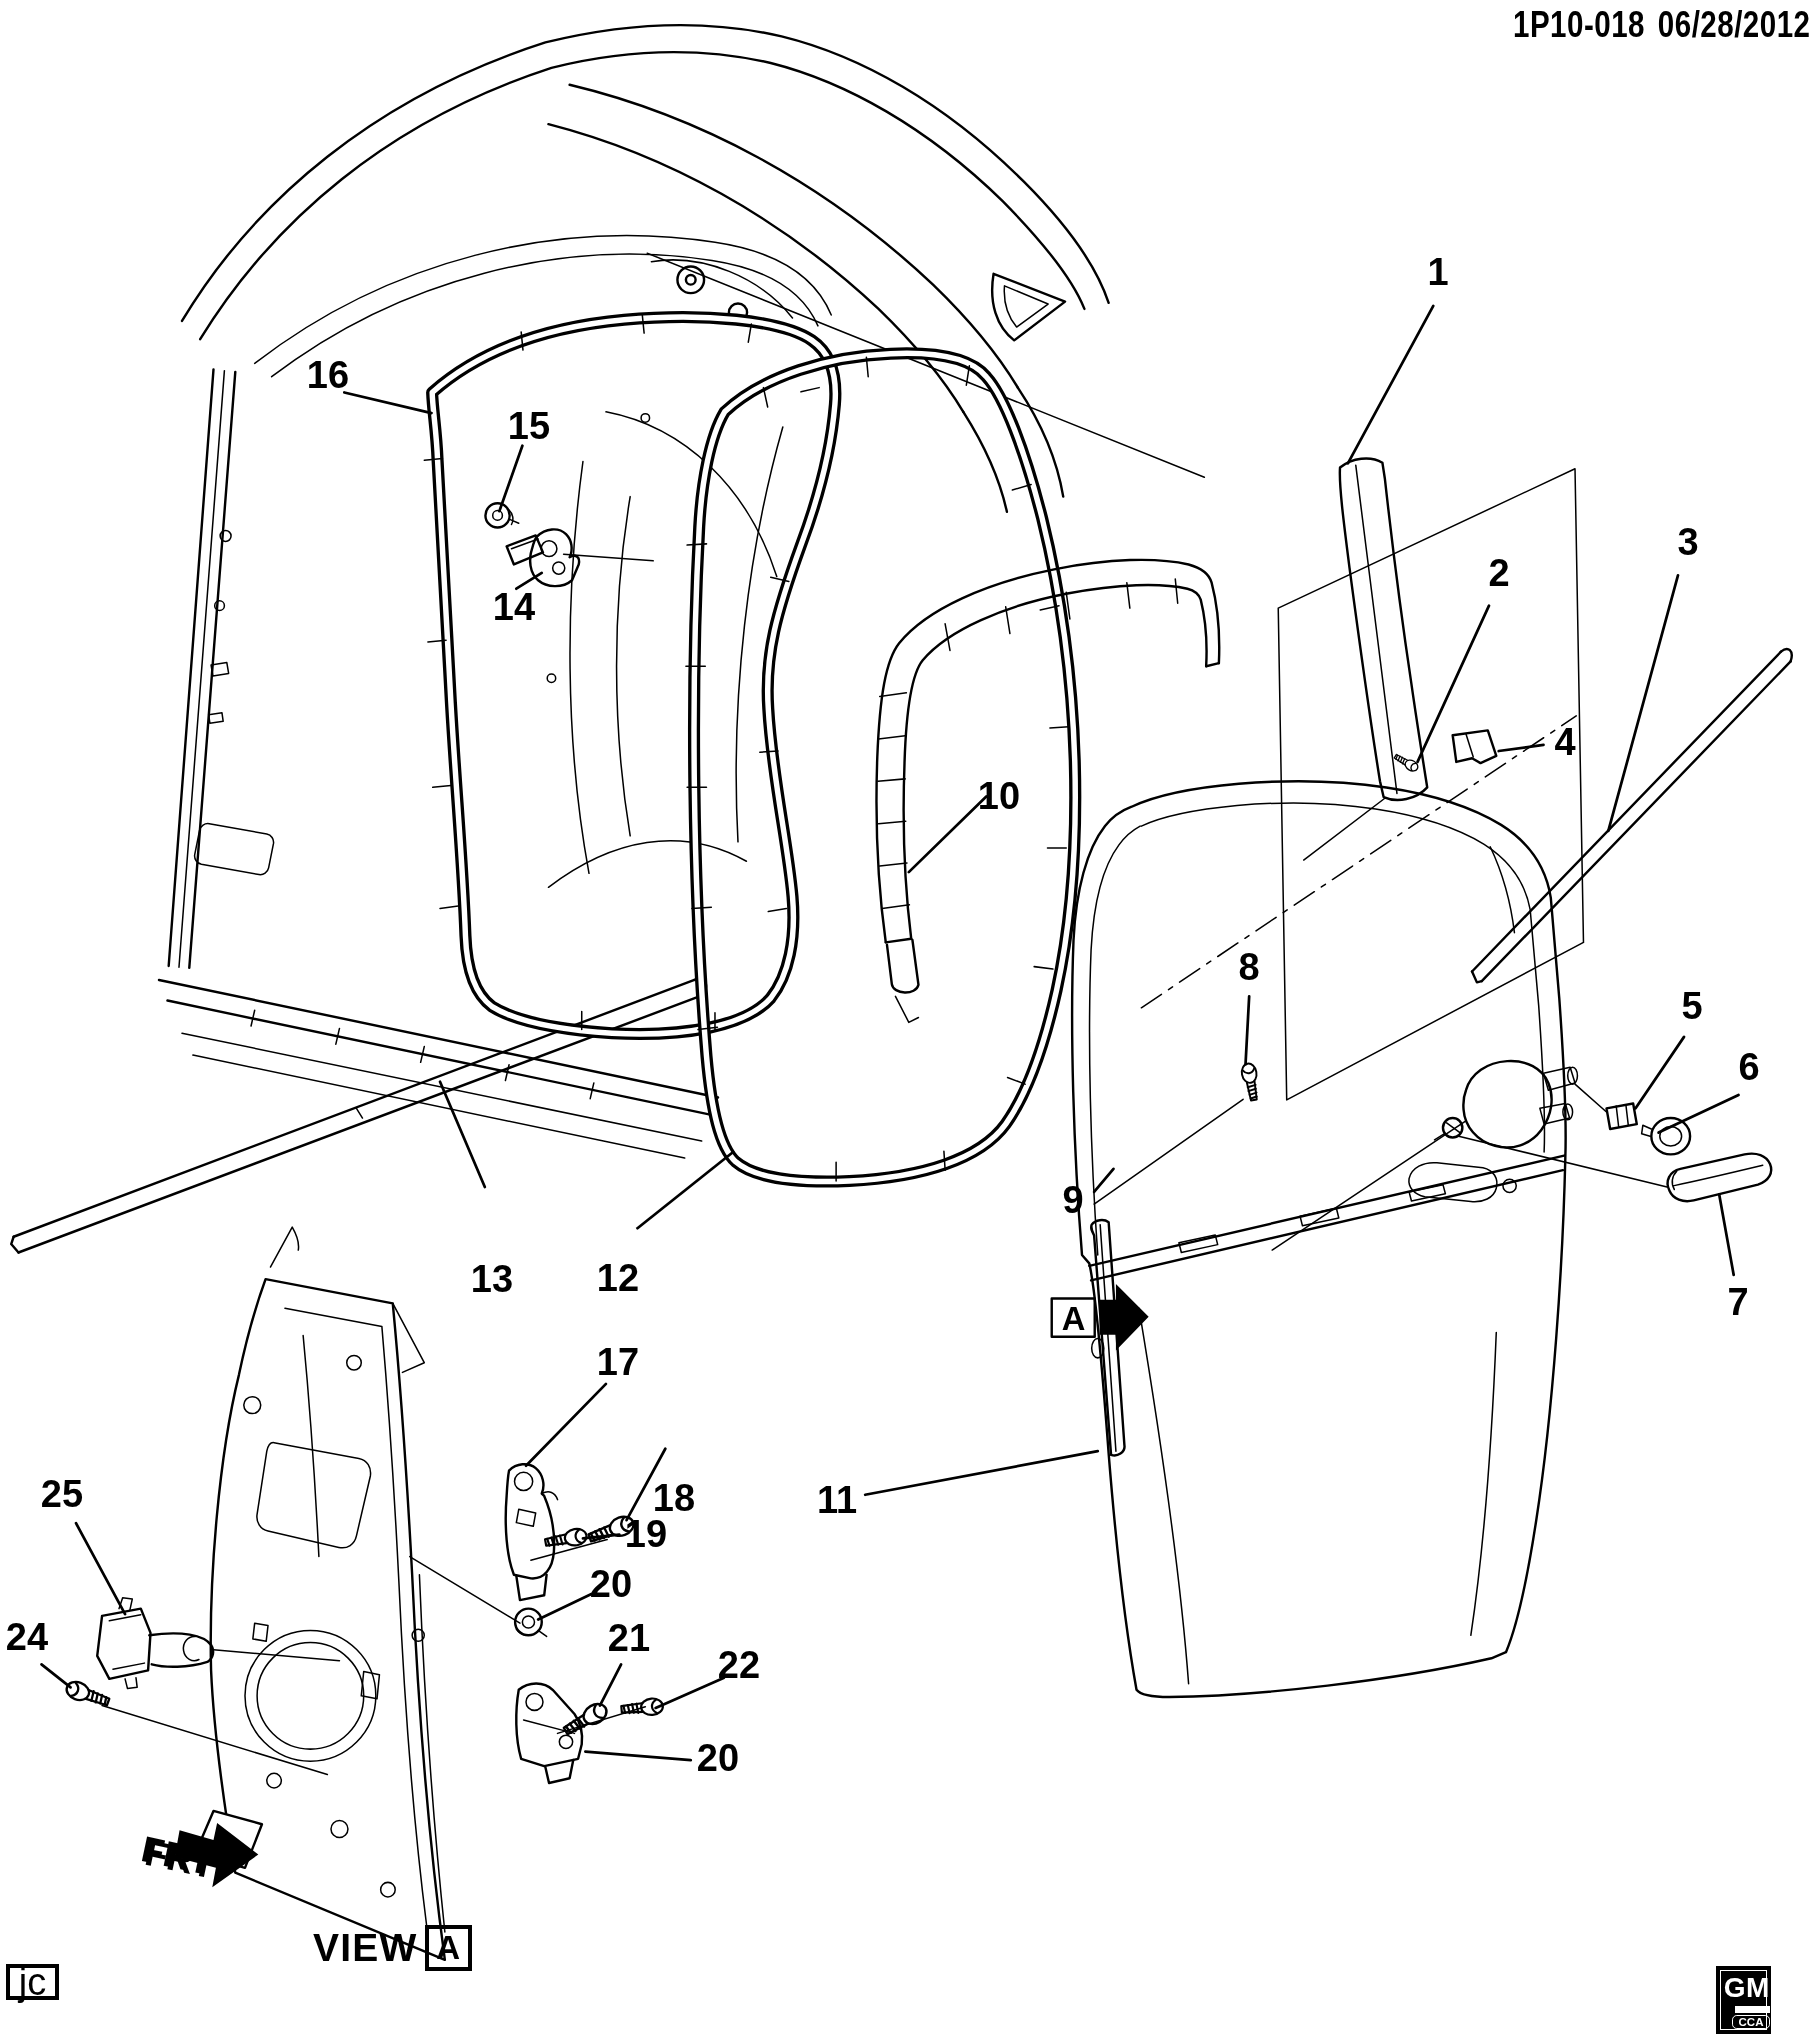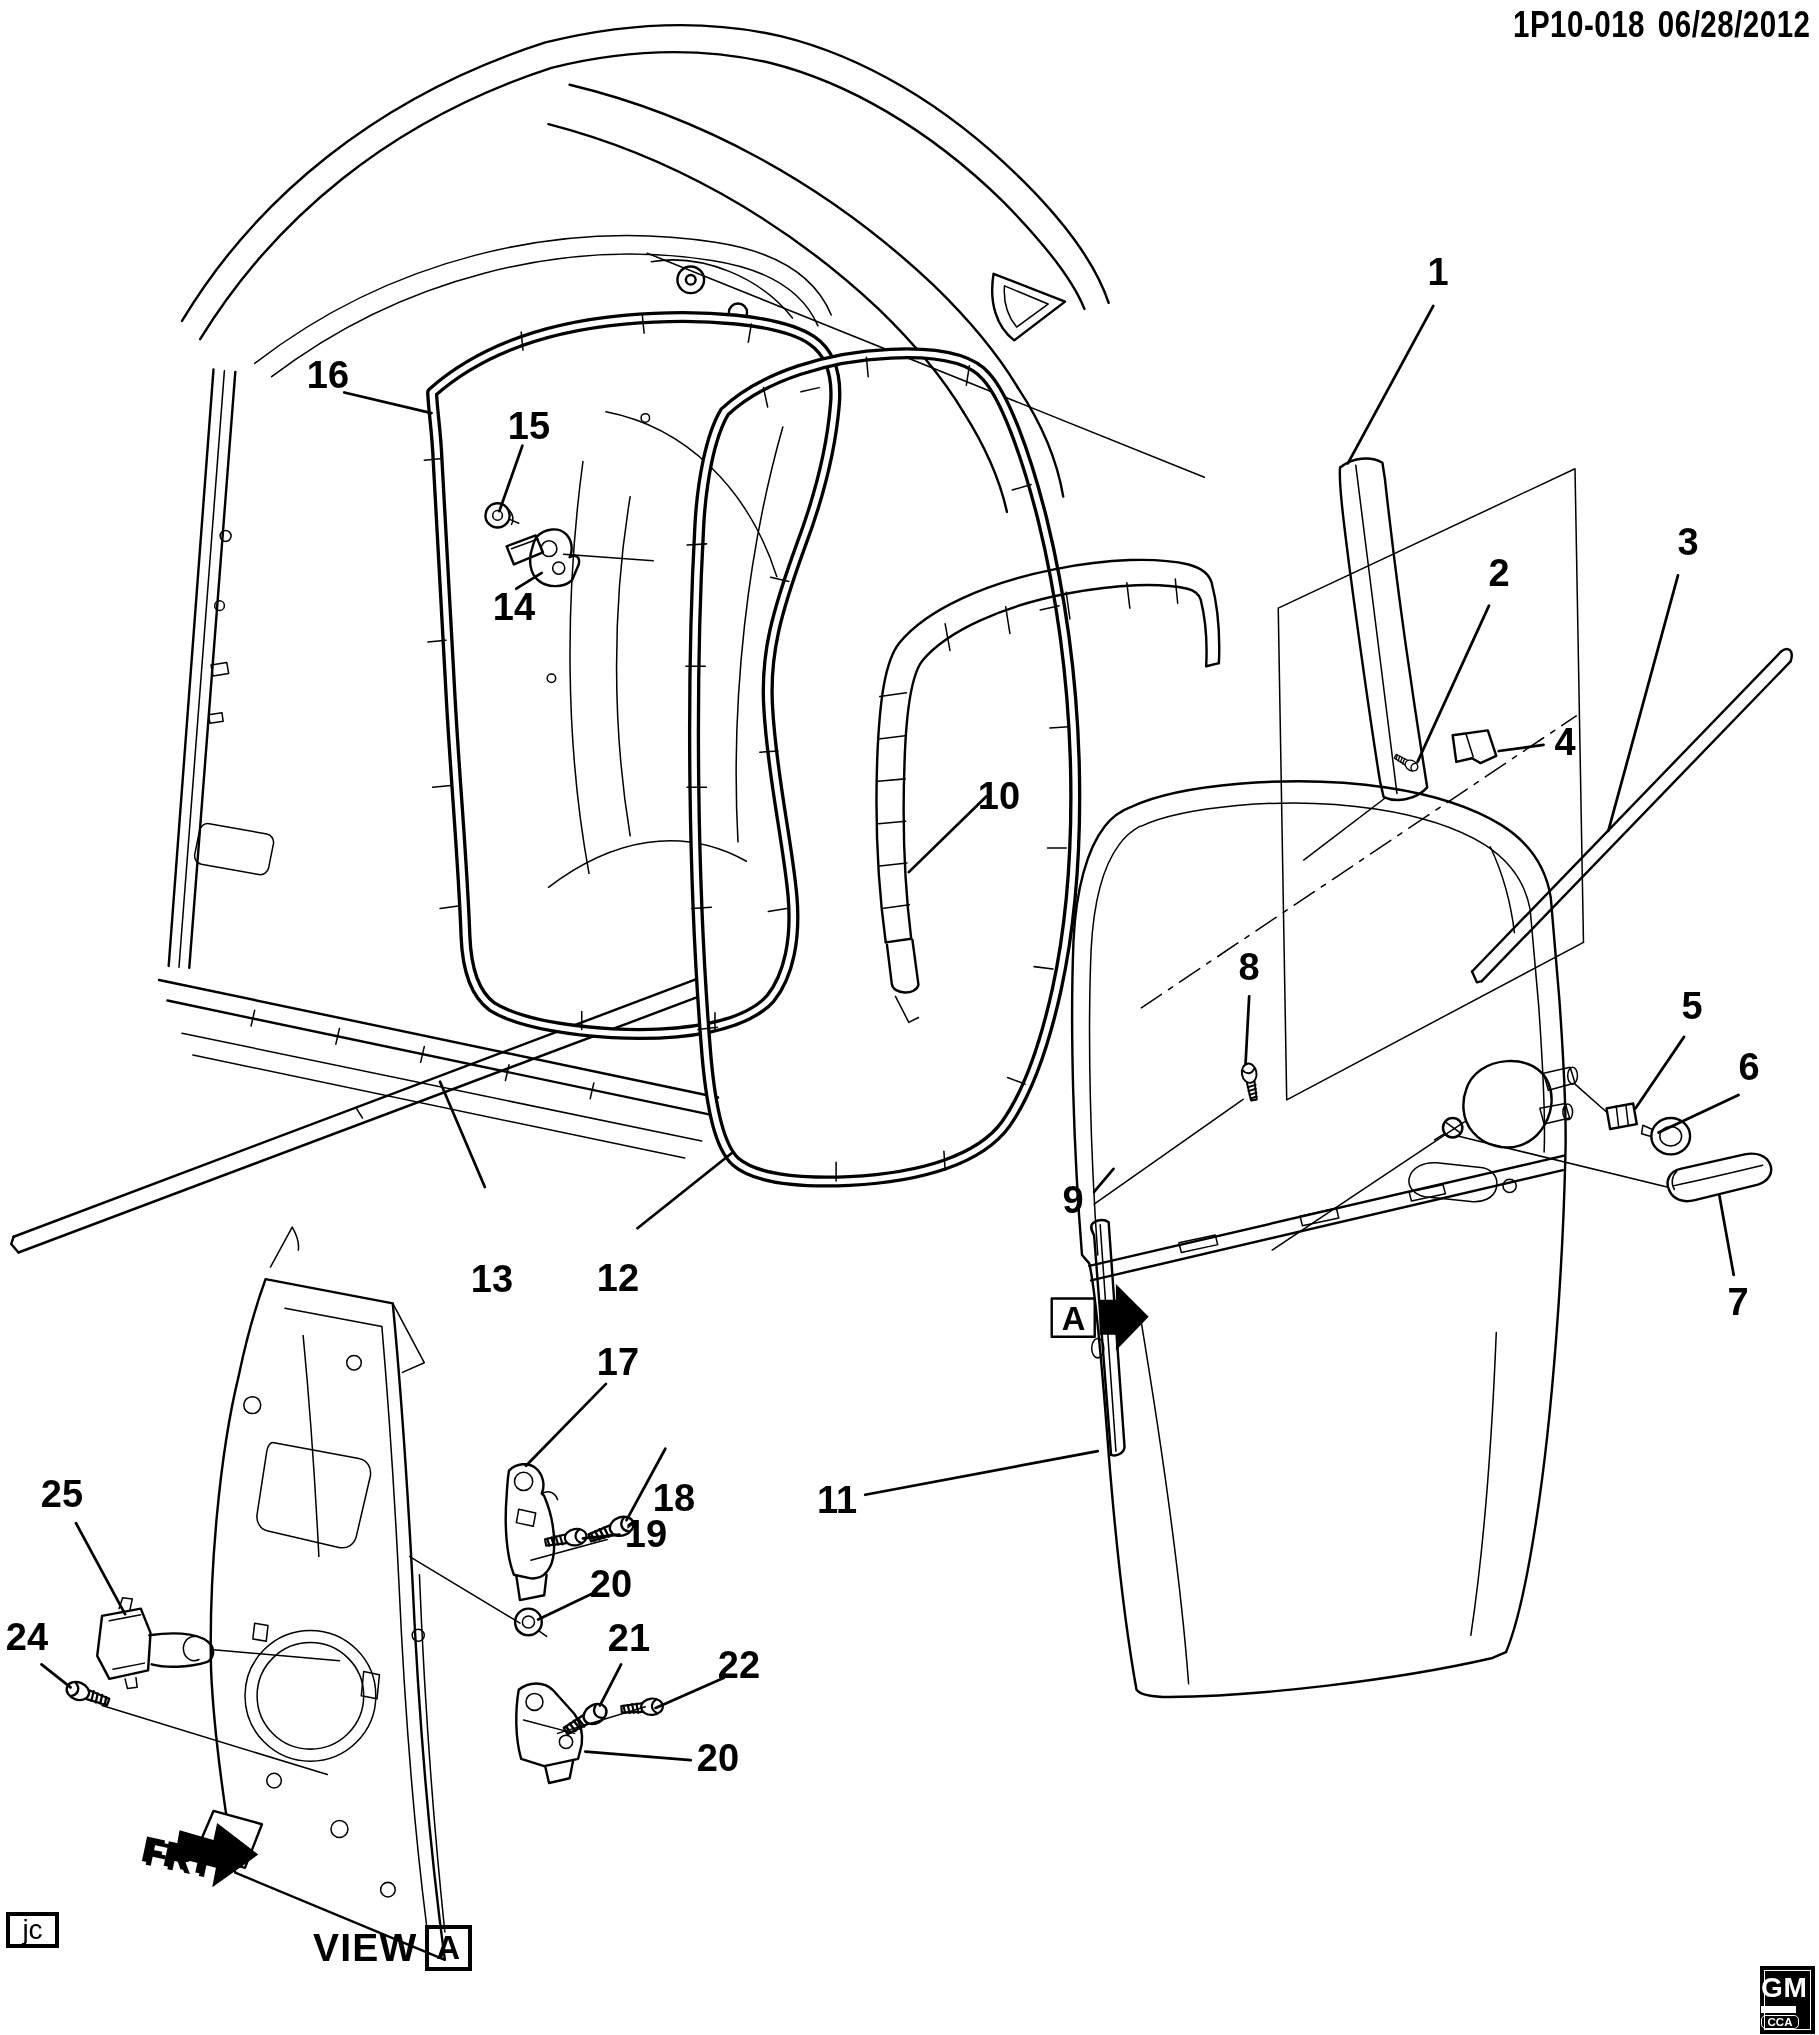--- a/index.html
+++ b/index.html
@@ -12,28 +12,28 @@
   .art .tube{stroke-width:20;}
   .art .core{stroke:#fff;stroke-width:9;}
   .art .solid{fill:#000;stroke:none;}
   .art .wfill{fill:#fff;}
   .art text{fill:#000;stroke:none;font-family:"Liberation Sans",sans-serif;font-weight:bold;}
   #header{position:absolute;top:3.6px;right:9.7px;font-size:36px;font-weight:bold;
           transform:scaleX(0.82);transform-origin:100% 0;white-space:nowrap;letter-spacing:0.6px;}
   #header span{margin-left:15.7px;}
   .callout{position:absolute;transform:translate(-50%,-55%);font-size:38px;font-weight:bold;line-height:1;}
   #leader-layer line{stroke:#000;stroke-width:4.5;stroke-linecap:round;}
-  #jc-box{position:absolute;left:6px;top:1912px;width:53px;height:36px;border:4.8px solid #000;
-          display:flex;align-items:center;justify-content:center;font-size:28px;box-sizing:border-box;}
+  #jc-box{position:absolute;left:6px;top:1964px;width:53px;height:36px;border:4.8px solid #000;
+          display:flex;align-items:center;justify-content:center;font-size:38px;box-sizing:border-box;}
   #view-label{position:absolute;left:313px;top:1925px;display:flex;align-items:center;font-weight:bold;}
   #view-word{font-size:39px;letter-spacing:1.2px;}
   #view-box{width:39px;height:38px;border:4.2px solid #000;margin-left:7.3px;display:flex;
             align-items:center;justify-content:center;font-size:33px;box-sizing:content-box;}
-  #gm-logo{position:absolute;left:1760px;top:1966px;width:55px;height:68px;background:#000;
-           display:flex;flex-direction:column;align-items:flex-start;box-sizing:border-box;border:1.8px solid #000;}
+  #gm-logo{position:absolute;left:1716px;top:1966px;width:55px;height:68px;background:#000;
+           display:flex;flex-direction:column;align-items:flex-end;box-sizing:border-box;border:1.8px solid #000;}
   #gm-logo .inner{position:absolute;inset:3px;border:1.8px solid #fff;}
   #gm-brand{position:relative;color:#fff;font-weight:bold;font-size:28px;line-height:1;margin-top:7.3px;letter-spacing:0.6px;}
   #gm-bar{position:relative;width:35px;height:6.7px;background:#fff;margin-top:3.6px;}
   #gm-sub{position:relative;margin-top:2.4px;width:38px;height:14px;border:1.8px solid #fff;border-radius:4.8px;
           display:flex;align-items:center;justify-content:center;color:#fff;font-size:11.5px;font-weight:bold;box-sizing:border-box;}
 </style>
 </head>
 <body>
 
 <div id="canvas">

